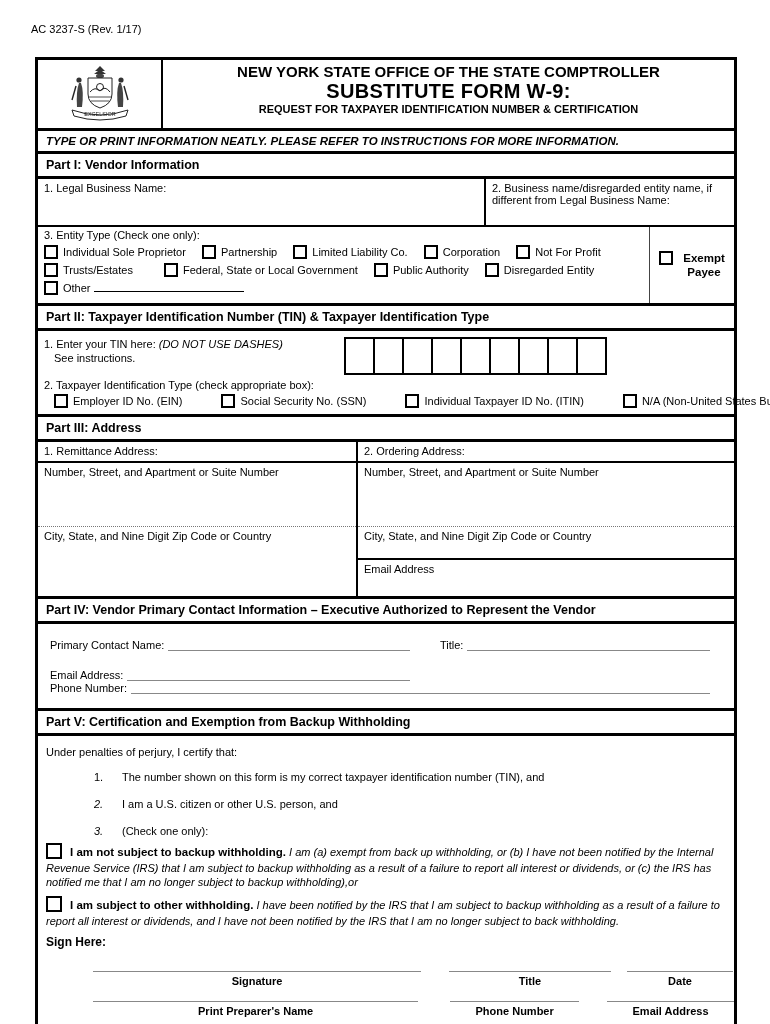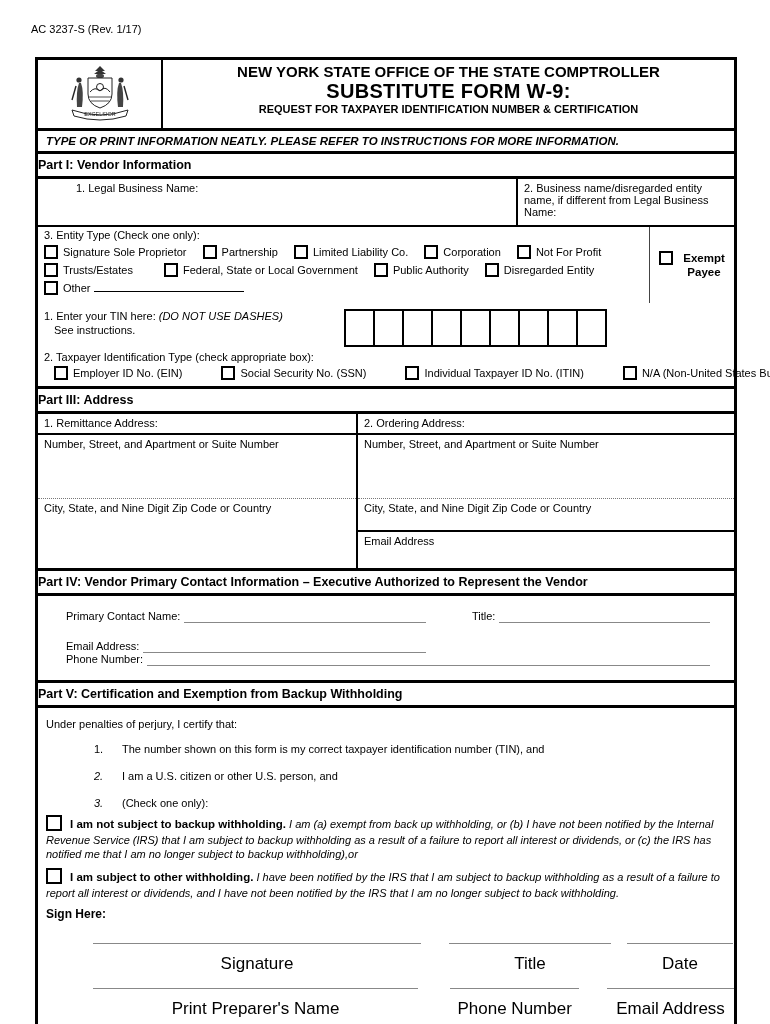--- a/index.html
+++ b/index.html
@@ -15,25 +15,25 @@
   .hdr-seal { width: 125px; border-right: 2px solid #000; display: flex; align-items: center; justify-content: center; }
   .hdr-titles { flex: 1; text-align: center; padding-top: 3px; }
   .hdr-agency { font-size: 15px; font-weight: bold; }
   .hdr-form { font-size: 20px; font-weight: bold; letter-spacing: .3px; }
   .hdr-sub { font-size: 11px; font-weight: bold; }
 
   
   .bar { border-top: 3px solid #000; padding: 4px 8px 4px 8px; font-weight: bold; font-style: italic; font-size: 11.5px; }
 
   
-  .sect-h { border-top: 3px solid #000; border-bottom: 3px solid #000; font-weight: bold; font-size: 12.5px; padding: 4px 0; }
+  .sect-h { border-top: 3px solid #000; border-bottom: 3px solid #000; font-weight: bold; font-size: 12.5px; padding: 4px 8px; }
 
   
   .p1-row1 { display: flex; height: 46px; }
-  .p1-cell-l { width: 448px; border-right: 2px solid #000; padding: 3px 6px; margin-left: 32px; }
+  .p1-cell-l { width: 448px; border-right: 2px solid #000; padding: 3px 6px; }
   .p1-cell-r { flex: 1; padding: 3px 6px; }
   .p1-row2 { display: flex; border-top: 2px solid #000; height: 78px; }
   .p1-entity { flex: 1; padding: 2px 6px; }
   .p1-exempt { width: 85px; border-left: 1px solid #444; display: flex; align-items: center; justify-content: center; }
   .exempt-inner { display: flex; align-items: flex-start; gap: 5px; }
   .exempt-txt { font-weight: bold; font-size: 11.5px; text-align: center; line-height: 1.25; }
 
   .cb { display: inline-block; width: 14px; height: 14px; border: 2px solid #000; background: #fff; vertical-align: -3px; margin-right: 5px; flex: none; }
   .cb.big { width: 16px; height: 16px; }
   .ent-row { margin-top: 4px; white-space: nowrap; }
@@ -59,21 +59,21 @@
   .addr-h { height: 21px; padding: 3px 6px; border-bottom: 2px solid #000; font-size: 11px; }
   .addr-street { height: 63px; padding: 3px 6px; }
   .addr-city { height: 70px; padding: 3px 6px; border-top: 1px dotted #777; }
   .addr-city-r { height: 32px; padding: 3px 6px; border-top: 1px dotted #777; }
   .addr-email { height: 38px; padding: 3px 6px; border-top: 2px solid #000; }
 
   
   .p4 { padding: 14px 12px 12px 12px; }
   .p4-row { display: flex; margin-bottom: 17px; }
   .p4-row:last-child { margin-bottom: 2px; flex-direction: column; }
-  .p4-field { display: flex; align-items: flex-start; margin-left: 16px; }
+  .p4-field { display: flex; align-items: center; }
   .p4-field .lbl { white-space: nowrap; padding-right: 4px; }
   .fill-line { border-bottom: 1.5px solid #888; height: 13px; }
   .p4-left { width: 390px; }
   .p4-left .fill-line { flex: 1; margin-right: 30px; }
   .p4-right { flex: 1; }
   .p4-right .fill-line { flex: 1; margin-right: 12px; }
 
   
   .p5 { padding: 10px 4px 4px 8px; }
   .p5-intro { margin-bottom: 13px; }
@@ -83,21 +83,21 @@
   .p5-opt { margin-right: 4px; margin-bottom: 6px; line-height: 1.35; text-align: left; }
   .p5-opt .cb { margin-right: 8px; }
   .p5-opt b { font-size: 11.5px; }
   .p5-opt i { font-size: 11px; }
   .sign-here { font-weight: bold; font-size: 12px; margin: 6px 0 2px 0; }
 
   
   .sig { padding: 2px 0 10px 0; }
   .sig-row { display: flex; margin: 14px 0 0 55px; }
   .sig-col { text-align: center; }
-  .sig-line { border-top: 1.5px solid #888; padding-top: 10px; font-size: 17px; }
+  .sig-line { border-top: 1.5px solid #888; padding-top: 3px; font-size: 11px; font-weight: bold; }
   .r1c1 { width: 328px; margin-right: 28px; }
   .r1c2 { width: 162px; margin-right: 16px; }
   .r1c3 { width: 106px; }
   .r2c1 { width: 328px; margin-right: 32px; }
   .r2c2 { width: 130px; margin-right: 28px; }
   .r2c3 { width: 128px; }
 </style>
 </head>
 <body>
 
@@ -143,21 +143,21 @@
 
   <div class="sect-h">Part I: Vendor Information</div>
   <div class="p1-row1">
     <div class="p1-cell-l">1. Legal Business Name:</div>
     <div class="p1-cell-r">2. Business name/disregarded entity name, if different from Legal Business Name:</div>
   </div>
   <div class="p1-row2">
     <div class="p1-entity">
       <div>3. Entity Type (Check one only):</div>
       <div class="ent-row">
-        <span class="ent-item"><span class="cb"></span><span>Signature Sole Proprietor</span></span>
+        <span class="ent-item"><span class="cb"></span><span>Individual Sole Proprietor</span></span>
         <span class="ent-item"><span class="cb"></span><span>Partnership</span></span>
         <span class="ent-item"><span class="cb"></span><span>Limited Liability Co.</span></span>
         <span class="ent-item"><span class="cb"></span><span>Corporation</span></span>
         <span class="ent-item"><span class="cb"></span><span>Not For Profit</span></span>
       </div>
       <div class="ent-row">
         <span class="ent-item wide"><span class="cb"></span><span>Trusts/Estates</span></span>
         <span class="ent-item"><span class="cb"></span><span>Federal, State or Local Government</span></span>
         <span class="ent-item"><span class="cb"></span><span>Public Authority</span></span>
         <span class="ent-item"><span class="cb"></span><span>Disregarded Entity</span></span>
@@ -169,20 +169,21 @@
     <div class="p1-exempt">
       <div class="exempt-inner">
         <span class="cb"></span>
         <span class="exempt-txt">
           <span>Exempt</span><br><span>Payee</span>
         </span>
       </div>
     </div>
   </div>
 
+  <div class="sect-h">Part II: Taxpayer Identification Number (TIN) &amp; Taxpayer Identification Type</div>
   <div class="p2-tin">
     <div class="p2-tin-label">
       <div><span>1. Enter your TIN here:</span> <i>(DO NOT USE DASHES)</i></div>
       <div class="p2-see">See instructions.</div>
     </div>
     <div class="tin-boxes">
         <div class="tinbox"></div>
         <div class="tinbox"></div>
         <div class="tinbox"></div>
         <div class="tinbox"></div>

